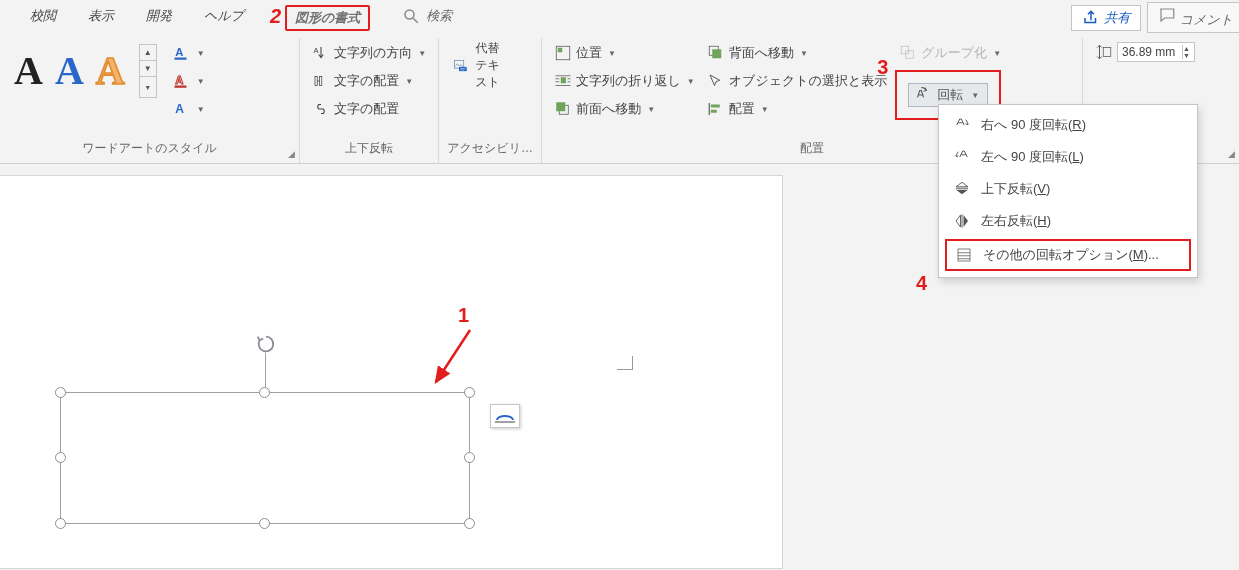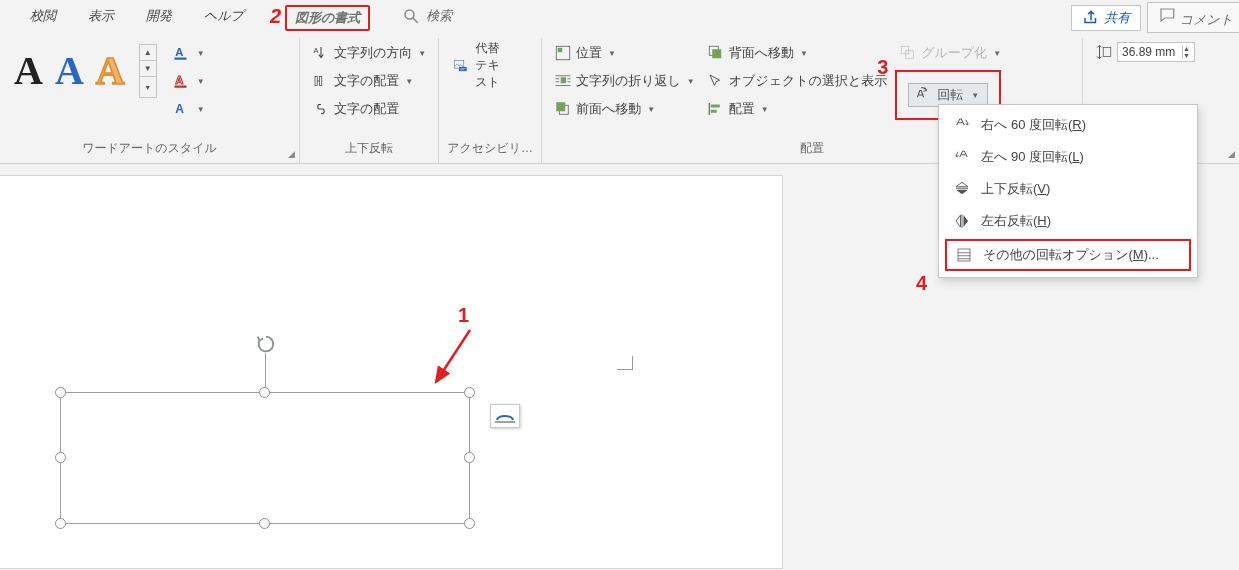--- a/index.html
+++ b/index.html
@@ -540,21 +540,21 @@
   </div>
 </div>
 
 <div class="dropdown">
   <div class="dd-item">
     <svg class="icon-svg" viewBox="0 0 24 24">
         <path d="M5 12l4-8h2l4 8M7 9h6" stroke="#555" stroke-width="1.3" fill="none"></path>
         <path d="M17 5a7 7 0 0 1 2 7" stroke="#555" stroke-width="1.3" fill="none"></path>
         <path d="M21 10l-2 2-2-2" stroke="#555" stroke-width="1.2" fill="none"></path>
       </svg>
-    <span><span>右へ 60 度回転(</span><span class="u">R</span>)</span>
+    <span><span>右へ 90 度回転(</span><span class="u">R</span>)</span>
   </div>
   <div class="dd-item">
     <svg class="icon-svg" viewBox="0 0 24 24">
         <path d="M9 12l4-8h2l4 8M11 9h6" stroke="#555" stroke-width="1.3" fill="none"></path>
         <path d="M7 5a7 7 0 0 0-2 7" stroke="#555" stroke-width="1.3" fill="none"></path>
         <path d="M3 10l2 2 2-2" stroke="#555" stroke-width="1.2" fill="none"></path>
       </svg>
     <span><span>左へ 90 度回転(</span><span class="u">L</span>)</span>
   </div>
   <div class="dd-item">

